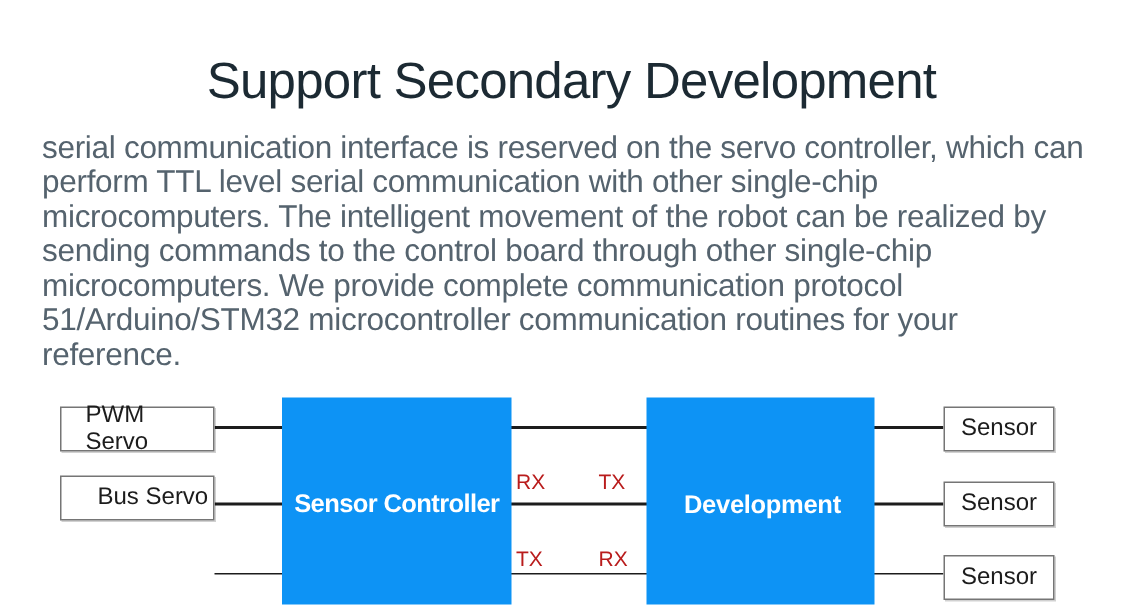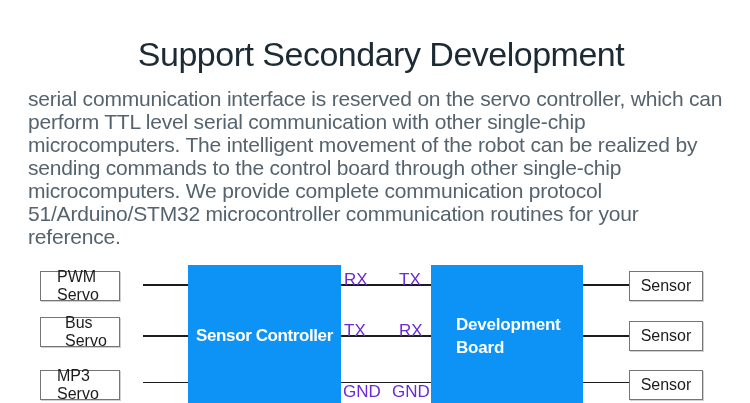--- a/index.html
+++ b/index.html
@@ -47,21 +47,21 @@
     border:1px solid #757575;
     box-shadow:1px 1px 0 rgba(0,0,0,0.18);
     box-sizing:border-box;
     height:30px;
     display:flex;
     align-items:center;
     font-size:16px;
     color:#1c1c1c;
     z-index:2;
   }
-  .servo { left:40px; width:80px; padding-left:16px; }
+  .servo { left:40px; width:103px; padding-left:16px; }
   .servo.row1 { top:237px; }
   .servo.row2 { top:283px;padding-left:24px; }
   .servo.row3 { top:336px; }
 
   .sensor { left:629px; width:74px; justify-content:center;align-items:center; }
   .sensor.row1 { top:237px; }
   .sensor.row2 { top:287px; }
   .sensor.row3 { top:336px; }
 
   .bluebox {
@@ -81,25 +81,26 @@
   .mcu {
     left:431px; width:152px;
     display:flex; flex-direction:column; justify-content:center;
     padding-left:25px;
     font-size:17px; font-weight:700; line-height:23px;
     letter-spacing:-0.2px;
   }
 
   .pin {
     position:absolute;
-    font-size:17px;
+    font-size:14px;
     line-height:20px;
-    color:#6d28d9;
+    color:#b91c1c;
     z-index:3;
     white-space:nowrap;
+    margin-top:41px;
   }
   .pin.rowA { top:236px; }
   .pin.rowB { top:287px; }
   .pin.rowC { top:348px; }
   .pin.colL { left:344px; }
   .pin.colR { left:399px; }
   .pin.gndL { left:343px; }
   .pin.gndR { left:392px; }
 </style>
 </head>
@@ -116,31 +117,27 @@
     <div class="rail r1"></div>
     <div class="rail r2"></div>
     <div class="rail r3"></div>
 
     <div class="wbox servo row1">
       <span>PWM Servo</span>
     </div>
     <div class="wbox servo row2">
       <span>Bus Servo</span>
     </div>
-    <div class="wbox servo row3">
-      <span>MP3 Servo</span>
-    </div>
 
     <div class="bluebox controller">
       <span>Sensor Controller</span>
     </div>
 
     <div class="bluebox mcu">
       <span>Development</span>
-      <span>Board</span>
     </div>
 
     <span class="pin rowA colL">RX</span>
     <span class="pin rowA colR">TX</span>
     <span class="pin rowB colL">TX</span>
     <span class="pin rowB colR">RX</span>
     <span class="pin rowC gndL">GND</span>
     <span class="pin rowC gndR">GND</span>
 
     <div class="wbox sensor row1">

